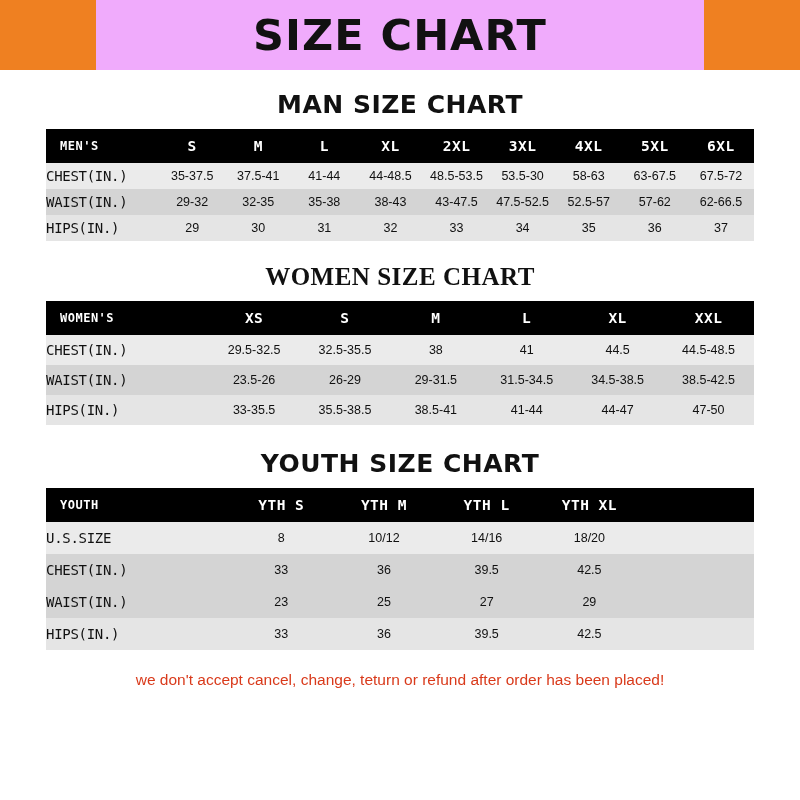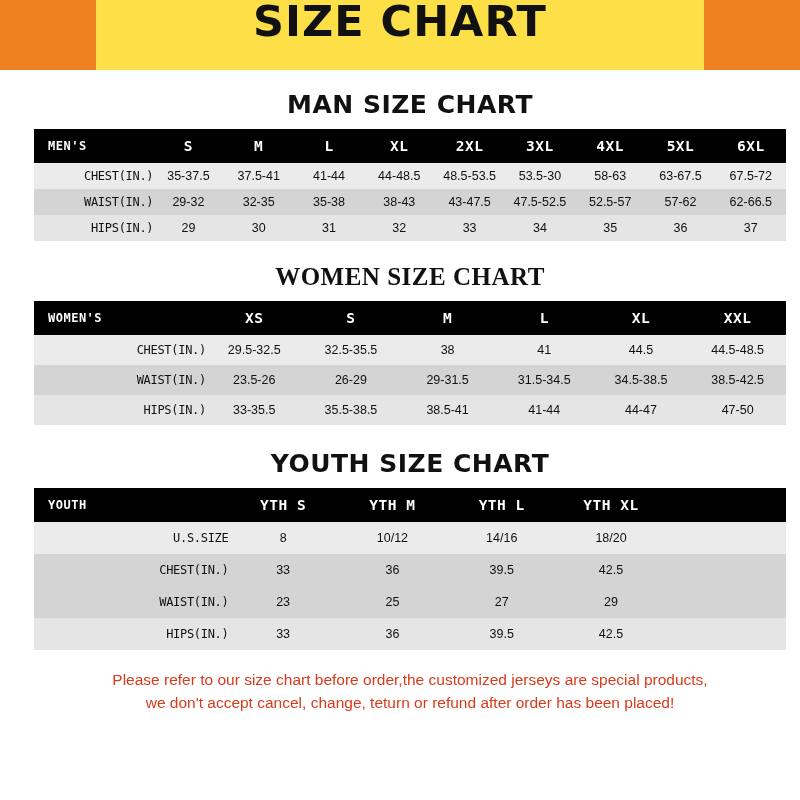--- a/index.html
+++ b/index.html
@@ -28,36 +28,36 @@
     display: flex;
     align-items: center;
     justify-content: center;
   }
   .banner-inner {
     position: absolute;
     left: 96px;
     right: 96px;
     top: 0;
     bottom: 0;
-    background: #fde047;
+    background: #f0abfc;
     display: flex;
+    align-items: center;
     justify-content: center;
   }
   .banner-title {
     font-family: "DejaVu Sans", sans-serif;
     font-weight: bold;
     font-size: 43px;
     letter-spacing: 1px;
     color: #111111;
     line-height: 1;
   }
   .content {
-    padding: 0 14px;
+    padding: 0 46px;
     box-sizing: border-box;
-    margin-left: 20px;
   }
   .section-title {
     text-align: center;
     font-family: "DejaVu Sans", sans-serif;
     font-weight: bold;
     font-size: 25px;
     color: #111111;
     letter-spacing: 0.5px;
   }
   .sec1-title { margin: 20px 0 10px 0; }
@@ -90,23 +90,23 @@
     height: 34px;
     letter-spacing: 0.5px;
   }
   table.chart thead th.corner {
     text-align: left;
     padding-left: 14px;
     font-size: 12px;
   }
   table.chart tbody td.rowlabel {
     font-family: "DejaVu Sans Mono", monospace;
-    font-size: 12px;
+    font-size: 14px;
     letter-spacing: -0.3px;
-    text-align: right;
+    text-align: left;
   }
   tr.shade-a { background: #ebebeb; }
   tr.shade-b { background: #d4d4d4; }
   tr.shade-c { background: #e5e5e5; }
 
   
   .women td, .women th { font-size: 13px; }
   .women thead th { font-size: 15px; }
   .women tbody td, .women thead th { height: 30px; }
   .women thead th { height: 40px; }
@@ -283,18 +283,17 @@
           <td>33</td>
           <td>36</td>
           <td>39.5</td>
           <td>42.5</td>
           <td></td>
         </tr>
       </tbody>
     </table>
 
     <div class="note">
-      <div>Please refer to our size chart before order,the customized jerseys are special products,</div>
       <div>we don't accept cancel, change, teturn or refund after order has been placed!</div>
     </div>
 
   </div>
 </div>
 
 </body></html>

